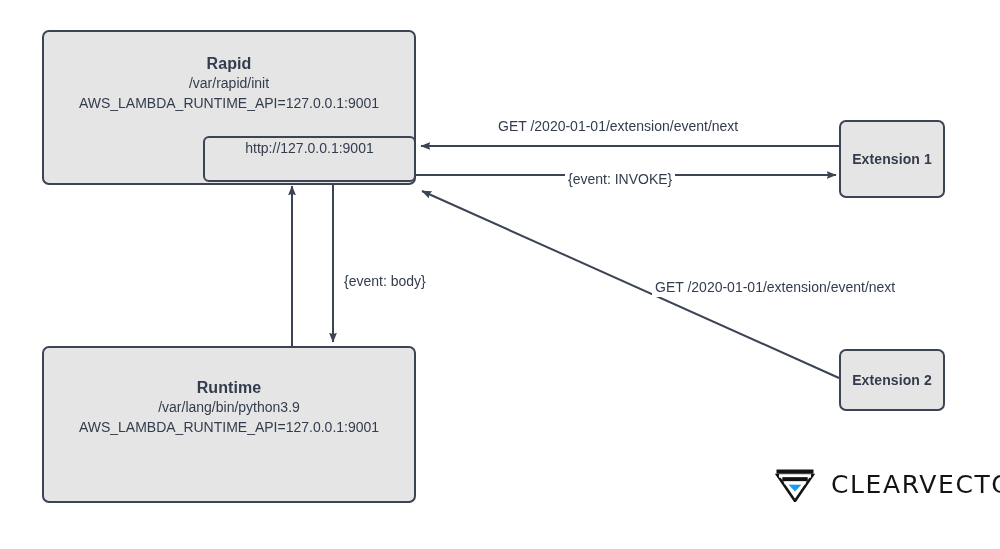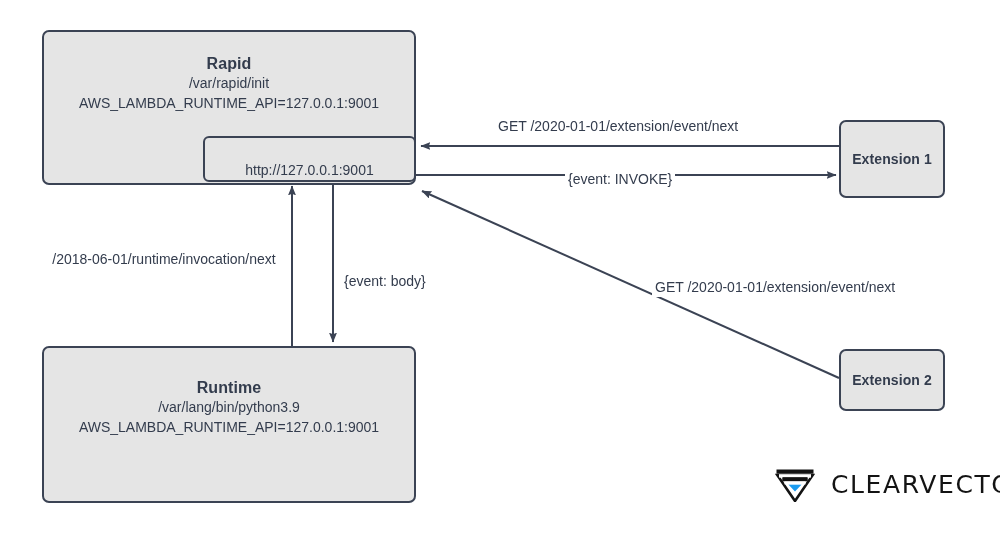--- a/index.html
+++ b/index.html
@@ -69,21 +69,21 @@
     justify-content: flex-start;
     padding-top: 30px;
     z-index: 2;
   }
   
   #node-endpoint {
     left: 203px;
     top: 136px;
     width: 213px;
     height: 46px;
-    justify-content: flex-end;
+    justify-content: flex-start;
     z-index: 4;
     border-radius: 6px;
   }
   #node-endpoint .node-sub {
     font-size: 14px;
   }
 
   
   #node-extension-1 {
     left: 839px;
@@ -208,21 +208,20 @@
   <div class="node-title">Extension 2</div>
 </div>
 
 <div class="edge-label" id="label-ext-next-top">GET /2020-01-01/extension/event/next</div>
 
 <div class="edge-label" id="label-invoke">{event: INVOKE}</div>
 
 <div class="edge-label" id="label-ext-next-diag">GET /2020-01-01/extension/event/next</div>
 
 <div class="edge-label multi" id="label-runtime-next">
-  <div>/2018-06-01/runtime/invocation/next</div>
 </div>
 
 <div class="edge-label" id="label-event-body">{event: body}</div>
 
 <div id="brand-logo">
   <svg id="brand-logo-mark" viewBox="0 0 40 36" xmlns="http://www.w3.org/2000/svg">
 
     <rect x="1.5" y="3.5" width="37" height="4.2" fill="#131313"></rect>
     <rect x="7.5" y="11.2" width="25" height="4.0" fill="#131313"></rect>
 

